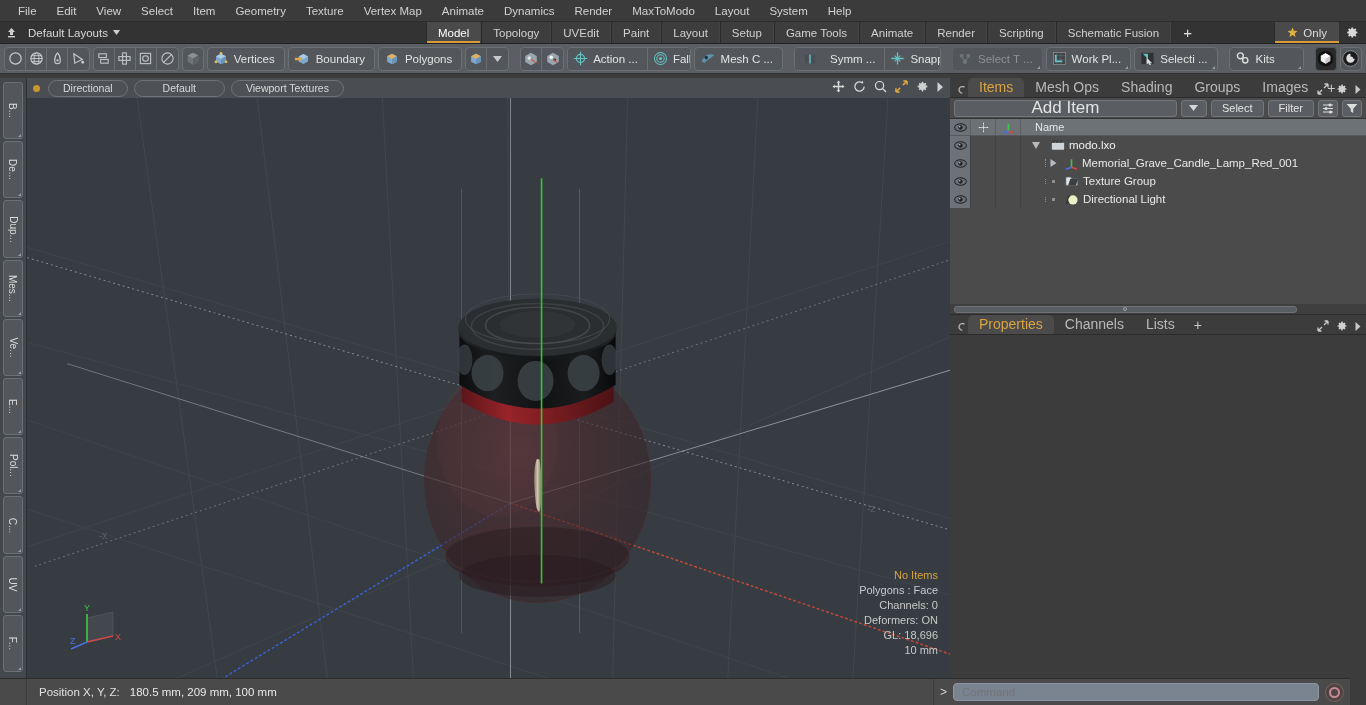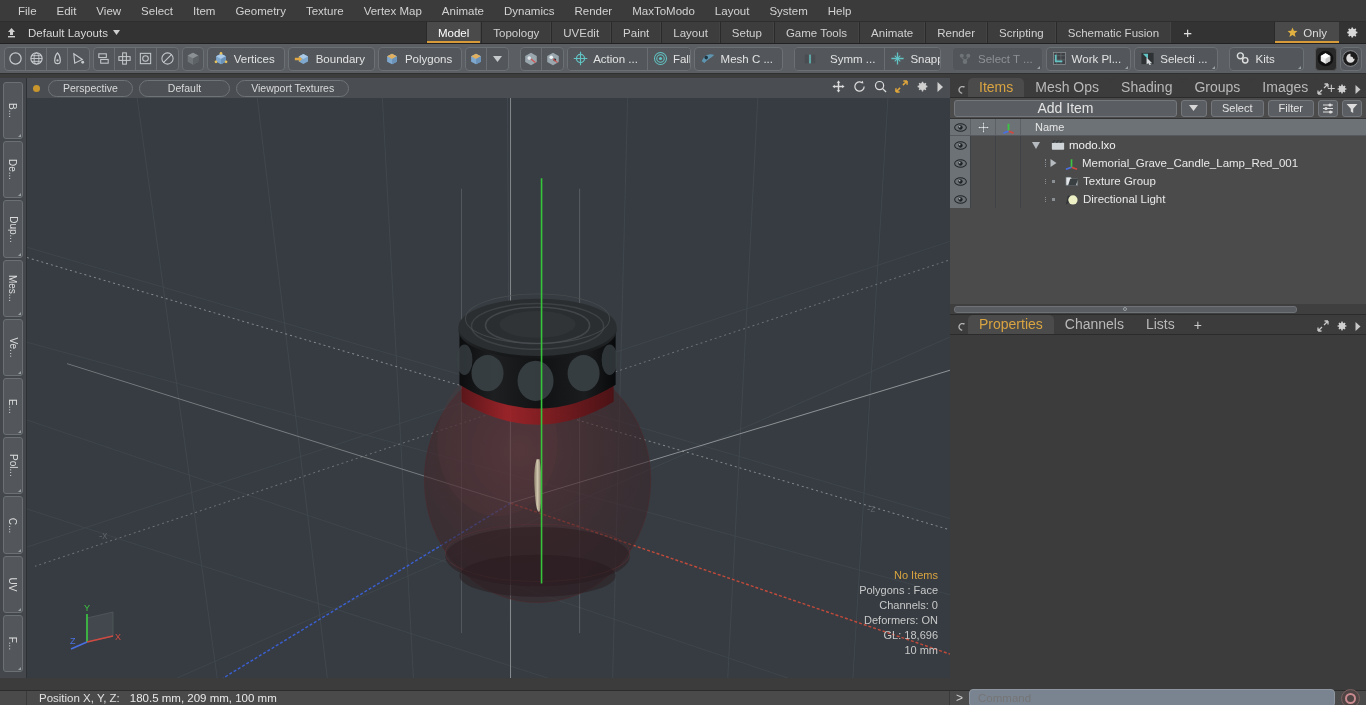--- a/index.html
+++ b/index.html
@@ -140,21 +140,21 @@
   .ptab.active { background:#4b4b4b; color:#d9a441; }
   .tabrow .plus { font-size:14px; color:#ccc; padding: 0 8px 1px; }
   .tabrow .tr-icons { position:absolute; right:5px; bottom:2px; display:flex; gap:7px; align-items:center;}
 
   .additem-row {
     height:21px; background:#4b4b4b; display:flex; align-items:center; padding:2px 4px; gap:4px;
     border-bottom:1px solid #333;
   }
   .ai-btn {
     flex:1 1 auto; height:17px; background:#5a5e62; border:1px solid #73777b; border-radius:3px;
-    font-size:14px; color:#e3e3e3; display:flex;align-items:center;justify-content:center;
+    font-size:17px; color:#e3e3e3; display:flex;align-items:center;justify-content:center;
   }
   .ai-drop { width:26px;height:17px;background:#5a5e62;border:1px solid #73777b;border-radius:3px;
     display:flex;align-items:center;justify-content:center;}
   .ai-small {
     height:17px; background:#5a5e62;border:1px solid #73777b;border-radius:3px;
     font-size:11px;color:#e3e3e3;padding:0 10px; display:flex;align-items:center;
   }
   .ai-icon { width:20px;height:17px;background:#5a5e62;border:1px solid #73777b;border-radius:3px;
     display:flex;align-items:center;justify-content:center;}
 
@@ -180,21 +180,21 @@
     height:10px; background:#3f3f3f; display:flex;align-items:center; padding:0 4px;
   }
   .il-scroll .thumb { height:7px; background:#5a5e62; border:1px solid #6e7276; border-radius:3px;
     width:84%; display:flex; align-items:center; justify-content:center;}
   .il-scroll .thumb i { width:4px;height:4px;border:1px solid #9aa0a5;border-radius:50%;}
 
   .proppane { flex:1 1 auto; background:#3c3c3c; }
 
   
   .statusbar {
-    position:absolute; left:0; right:0; bottom:0; height:15px; background:#4a4a4a;
+    position:absolute; left:0; right:16px; bottom:0; height:27px; background:#4a4a4a;
     display:flex; align-items:center; border-top:1px solid #2c2c2c;
   }
   .sb-left { width:27px; height:100%; background:#4a4a4a; border-right:1px solid #3a3a3a;}
   .sb-pos { flex:1 1 auto; height:100%; display:flex;align-items:center;
     background:#4a4a4a; padding-left:12px; gap:10px; border-right:1px solid #3a3a3a;}
   .sb-pos .lbl { font-size:11.5px;color:#e0e0e0;}
   .sb-pos .val { font-size:11.5px;color:#e9e9e9;}
   .sb-cmd { width:416px; height:100%; display:flex;align-items:center; gap:6px; padding:0 6px;
     background:#4a4a4a;}
   .sb-prompt { color:#cfcfcf; font-size:12px; }
@@ -587,21 +587,21 @@
         </div>
       <div class="vtab">
           <span>F...</span>
           <i class="cor"></i>
         </div>
     </div>
 
     <div class="viewport-wrap">
       <div class="vp-header">
         <span class="vp-dot"></span>
-        <span class="vp-pill">Perspective</span>
+        <span class="vp-pill">Directional</span>
         <span class="vp-pill" style="padding:1px 28px">Default</span>
         <span class="vp-pill">Viewport Textures</span>
         <span class="vp-right-icons">
           <span>
             <svg width="13" height="13" viewBox="0 0 14 14">
                 <path d="M7 0.5 L9 3 H7.8 V6.2 H11 V5 L13.5 7 L11 9 V7.8 H7.8 V11 H9 L7 13.5 L5 11 H6.2 V7.8 H3 V9 L0.5 7 L3 5 V6.2 H6.2 V3 H5 Z" fill="#dcdcdc"></path>
               </svg>
           </span>
           <span>
             <svg width="13" height="13" viewBox="0 0 14 14">

